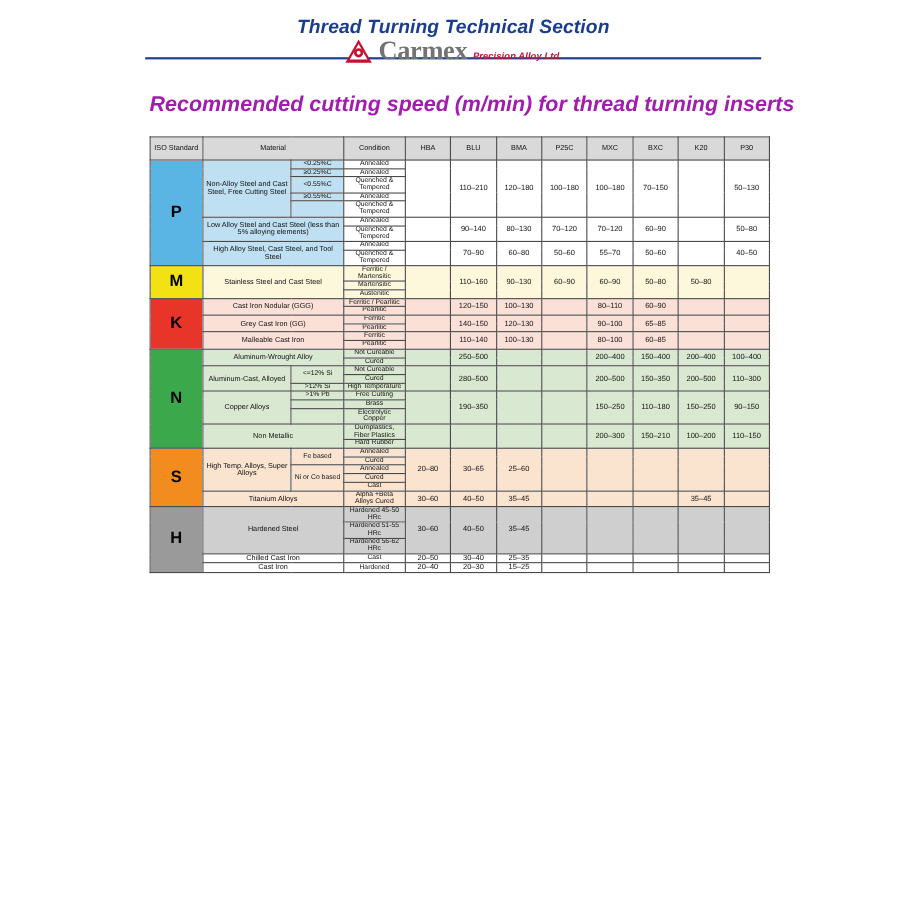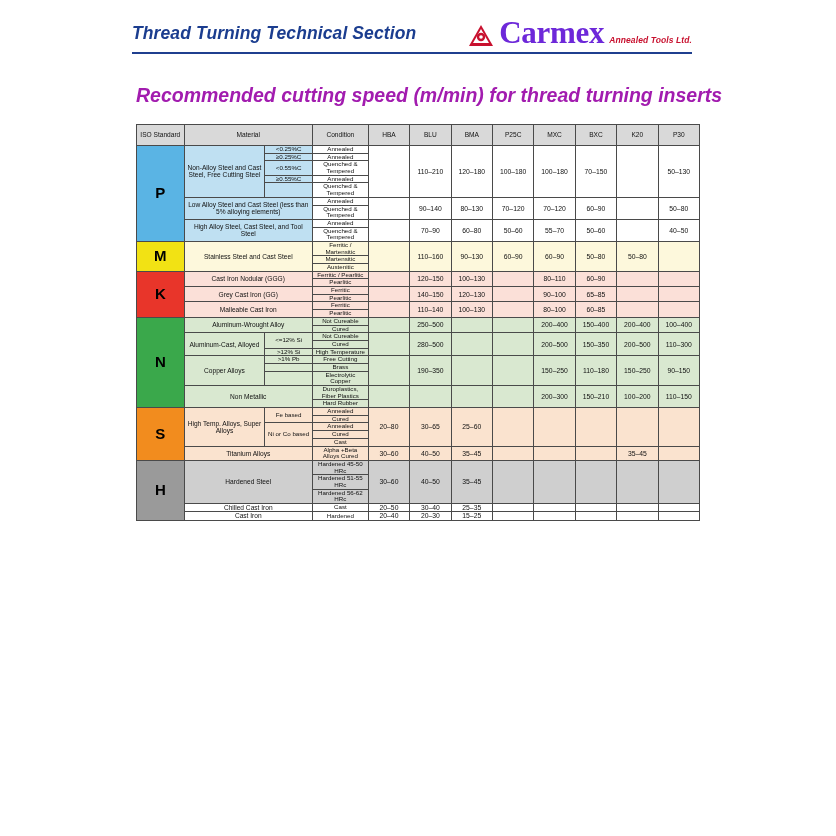--- a/index.html
+++ b/index.html
@@ -9,30 +9,30 @@
     font-family:"Liberation Sans", sans-serif;
     color:#1a1a1a;
     overflow:hidden;
   }
   .page{position:relative;width:836px;height:836px;}
 
   
   .header{
     position:absolute;left:132px;top:14px;width:560px;height:38px;
     border-bottom:2px solid #1f3f8f;
-    display:flex;align-items:center;justify-content:space-between;
+    display:flex;align-items:center;justify-content:space-between;flex-direction:column;
   }
   .header-title{
     font-size:17.5px;font-weight:bold;font-style:italic;color:#1b3d8f;
     letter-spacing:.1px;white-space:nowrap;
   }
   .brand{display:flex;align-items:flex-end;gap:5px;}
   .brand-mark{width:26px;height:24px;position:relative;}
   .brand-name{
-    font-size:31px;font-weight:bold;color:#6d28d9;letter-spacing:-.3px;
+    font-size:24px;font-weight:bold;color:#737373;letter-spacing:-.3px;
     line-height:.95;font-family:"Liberation Serif",serif;
   }
   .brand-sub{
     font-size:8.5px;color:#c8102e;font-style:italic;font-weight:bold;
     padding-bottom:3px;letter-spacing:.1px;
   }
 
   
   .section-title{
     position:absolute;left:136px;top:84px;
@@ -87,21 +87,21 @@
     <div class="brand">
       <span class="brand-mark">
         <svg width="26" height="24" viewBox="0 0 26 24" aria-hidden="true">
           <polygon points="13,1 25,22 1,22" fill="#c8102e"></polygon>
           <polygon points="13,5 21,19 5,19" fill="#ffffff"></polygon>
           <circle cx="13" cy="13" r="4.2" fill="#c8102e"></circle>
           <circle cx="13" cy="13" r="1.8" fill="#ffffff"></circle>
         </svg>
       </span>
       <span class="brand-name">Carmex</span>
-      <span class="brand-sub">Annealed Tools Ltd.</span>
+      <span class="brand-sub">Precision Alloy Ltd.</span>
     </div>
   </div>
 
   <div class="section-title">Recommended cutting speed (m/min) for thread turning inserts</div>
 
   <div class="tbl-wrap">
     <table class="main">
       <colgroup>
         <col style="width:46px">
         <col style="width:78px">

